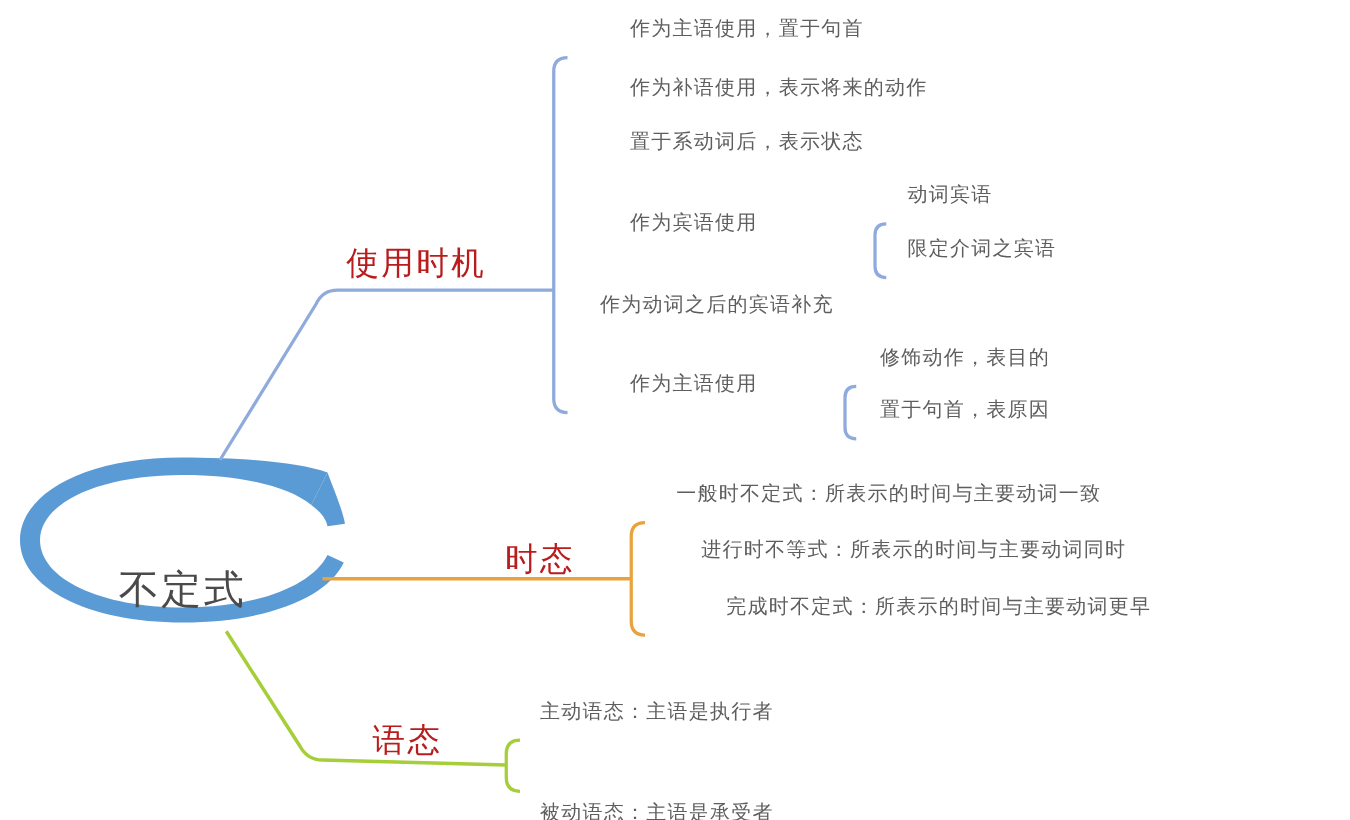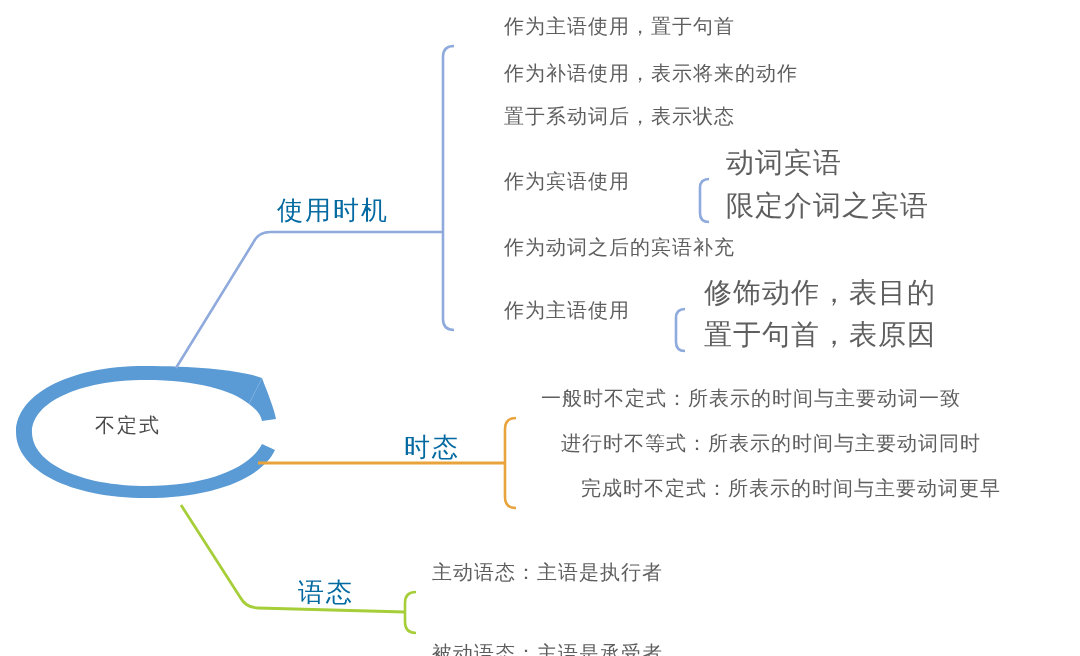--- a/index.html
+++ b/index.html
@@ -20,42 +20,43 @@
   #wires {
     position: absolute;
     left: 0;
     top: 0;
     width: 1080px;
     height: 656px;
     pointer-events: none;
   }
   .node-label {
     position: absolute;
-    color: #0369a1;
+    color: #b91c1c;
     font-size: 25px;
     line-height: 1;
     white-space: nowrap;
     letter-spacing: 1px;
     font-family: "Liberation Serif", "DejaVu Serif", serif;
   }
   .node-label.root {
     color: #4a4a4a;
-    font-size: 20px;
+    font-size: 32px;
     letter-spacing: 2px;
+    margin-top: 40px;
   }
   .node-label.branch {
     font-size: 26px;
     letter-spacing: 2px;
   }
   .node-label.leaf {
-    font-size: 20px;
+    font-size: 16px;
     color: #5e5e5e;
   }
   .node-label.subleaf {
-    font-size: 28px;
+    font-size: 16px;
     color: #5e5e5e;
   }
 </style>
 </head>
 <body>
 
 <div id="canvas">
   <svg id="wires" viewBox="0 0 1080 656" width="1080" height="656" xmlns="http://www.w3.org/2000/svg">
     <defs>
       <linearGradient id="fadeBlue" x1="0" y1="0" x2="1" y2="0">
@@ -119,25 +120,25 @@
         <line x1="416" y1="592" x2="725" y2="592" stroke="url(#fadeGreen)" stroke-width="2.6"></line>
         <line x1="416" y1="633" x2="728" y2="633" stroke="url(#fadeGreen)" stroke-width="2.6"></line>
         <path d="M 181,505 L 240,597 Q 246,608 258,608 L 405,612" fill="none" stroke="#A5CE39" stroke-width="2.8" stroke-linejoin="round"></path>
       </g>
   </svg>
 
   <div id="labels">
       <div class="node-label root" style="left: 95px; top: 415px;">不定式</div>
       <div class="node-label leaf" style="left: 504px; top: 16px;">作为主语使用，置于句首</div>
       <div class="node-label leaf" style="left: 504px; top: 63px;">作为补语使用，表示将来的动作</div>
-      <div class="node-label leaf" style="left: 504px; top: 106px;">置于系动词后，表示状态</div>
+      <div class="node-label leaf" style="left: 504px; top: 106px; font-family: Liberation Mono, monospace;">置于系动词后，表示状态</div>
       <div class="node-label leaf" style="left: 504px; top: 171px;">作为宾语使用</div>
       <div class="node-label subleaf" style="left: 726px; top: 149px;">动词宾语</div>
       <div class="node-label subleaf" style="left: 726px; top: 192px;">限定介词之宾语</div>
-      <div class="node-label leaf" style="left: 504px; top: 237px;">作为动词之后的宾语补充</div>
+      <div class="node-label leaf" style="left: 480px; top: 237px;">作为动词之后的宾语补充</div>
       <div class="node-label leaf" style="left: 504px; top: 300px;">作为主语使用</div>
       <div class="node-label subleaf" style="left: 704px; top: 279px;">修饰动作，表目的</div>
       <div class="node-label subleaf" style="left: 704px; top: 321px;">置于句首，表原因</div>
       <div class="node-label branch" style="left: 277px; top: 198px;">使用时机</div>
       <div class="node-label leaf" style="left: 541px; top: 388px;">一般时不定式：所表示的时间与主要动词一致</div>
       <div class="node-label leaf" style="left: 541px; top: 433px; margin-left: 20px;">进行时不等式：所表示的时间与主要动词同时</div>
       <div class="node-label leaf" style="left: 541px; top: 478px; margin-left: 40px;">完成时不定式：所表示的时间与主要动词更早</div>
       <div class="node-label branch" style="left: 404px; top: 435px;">时态</div>
       <div class="node-label leaf" style="left: 432px; top: 562px;">主动语态：主语是执行者</div>
       <div class="node-label leaf" style="left: 432px; top: 603px; margin-top: 40px;">被动语态：主语是承受者</div>

